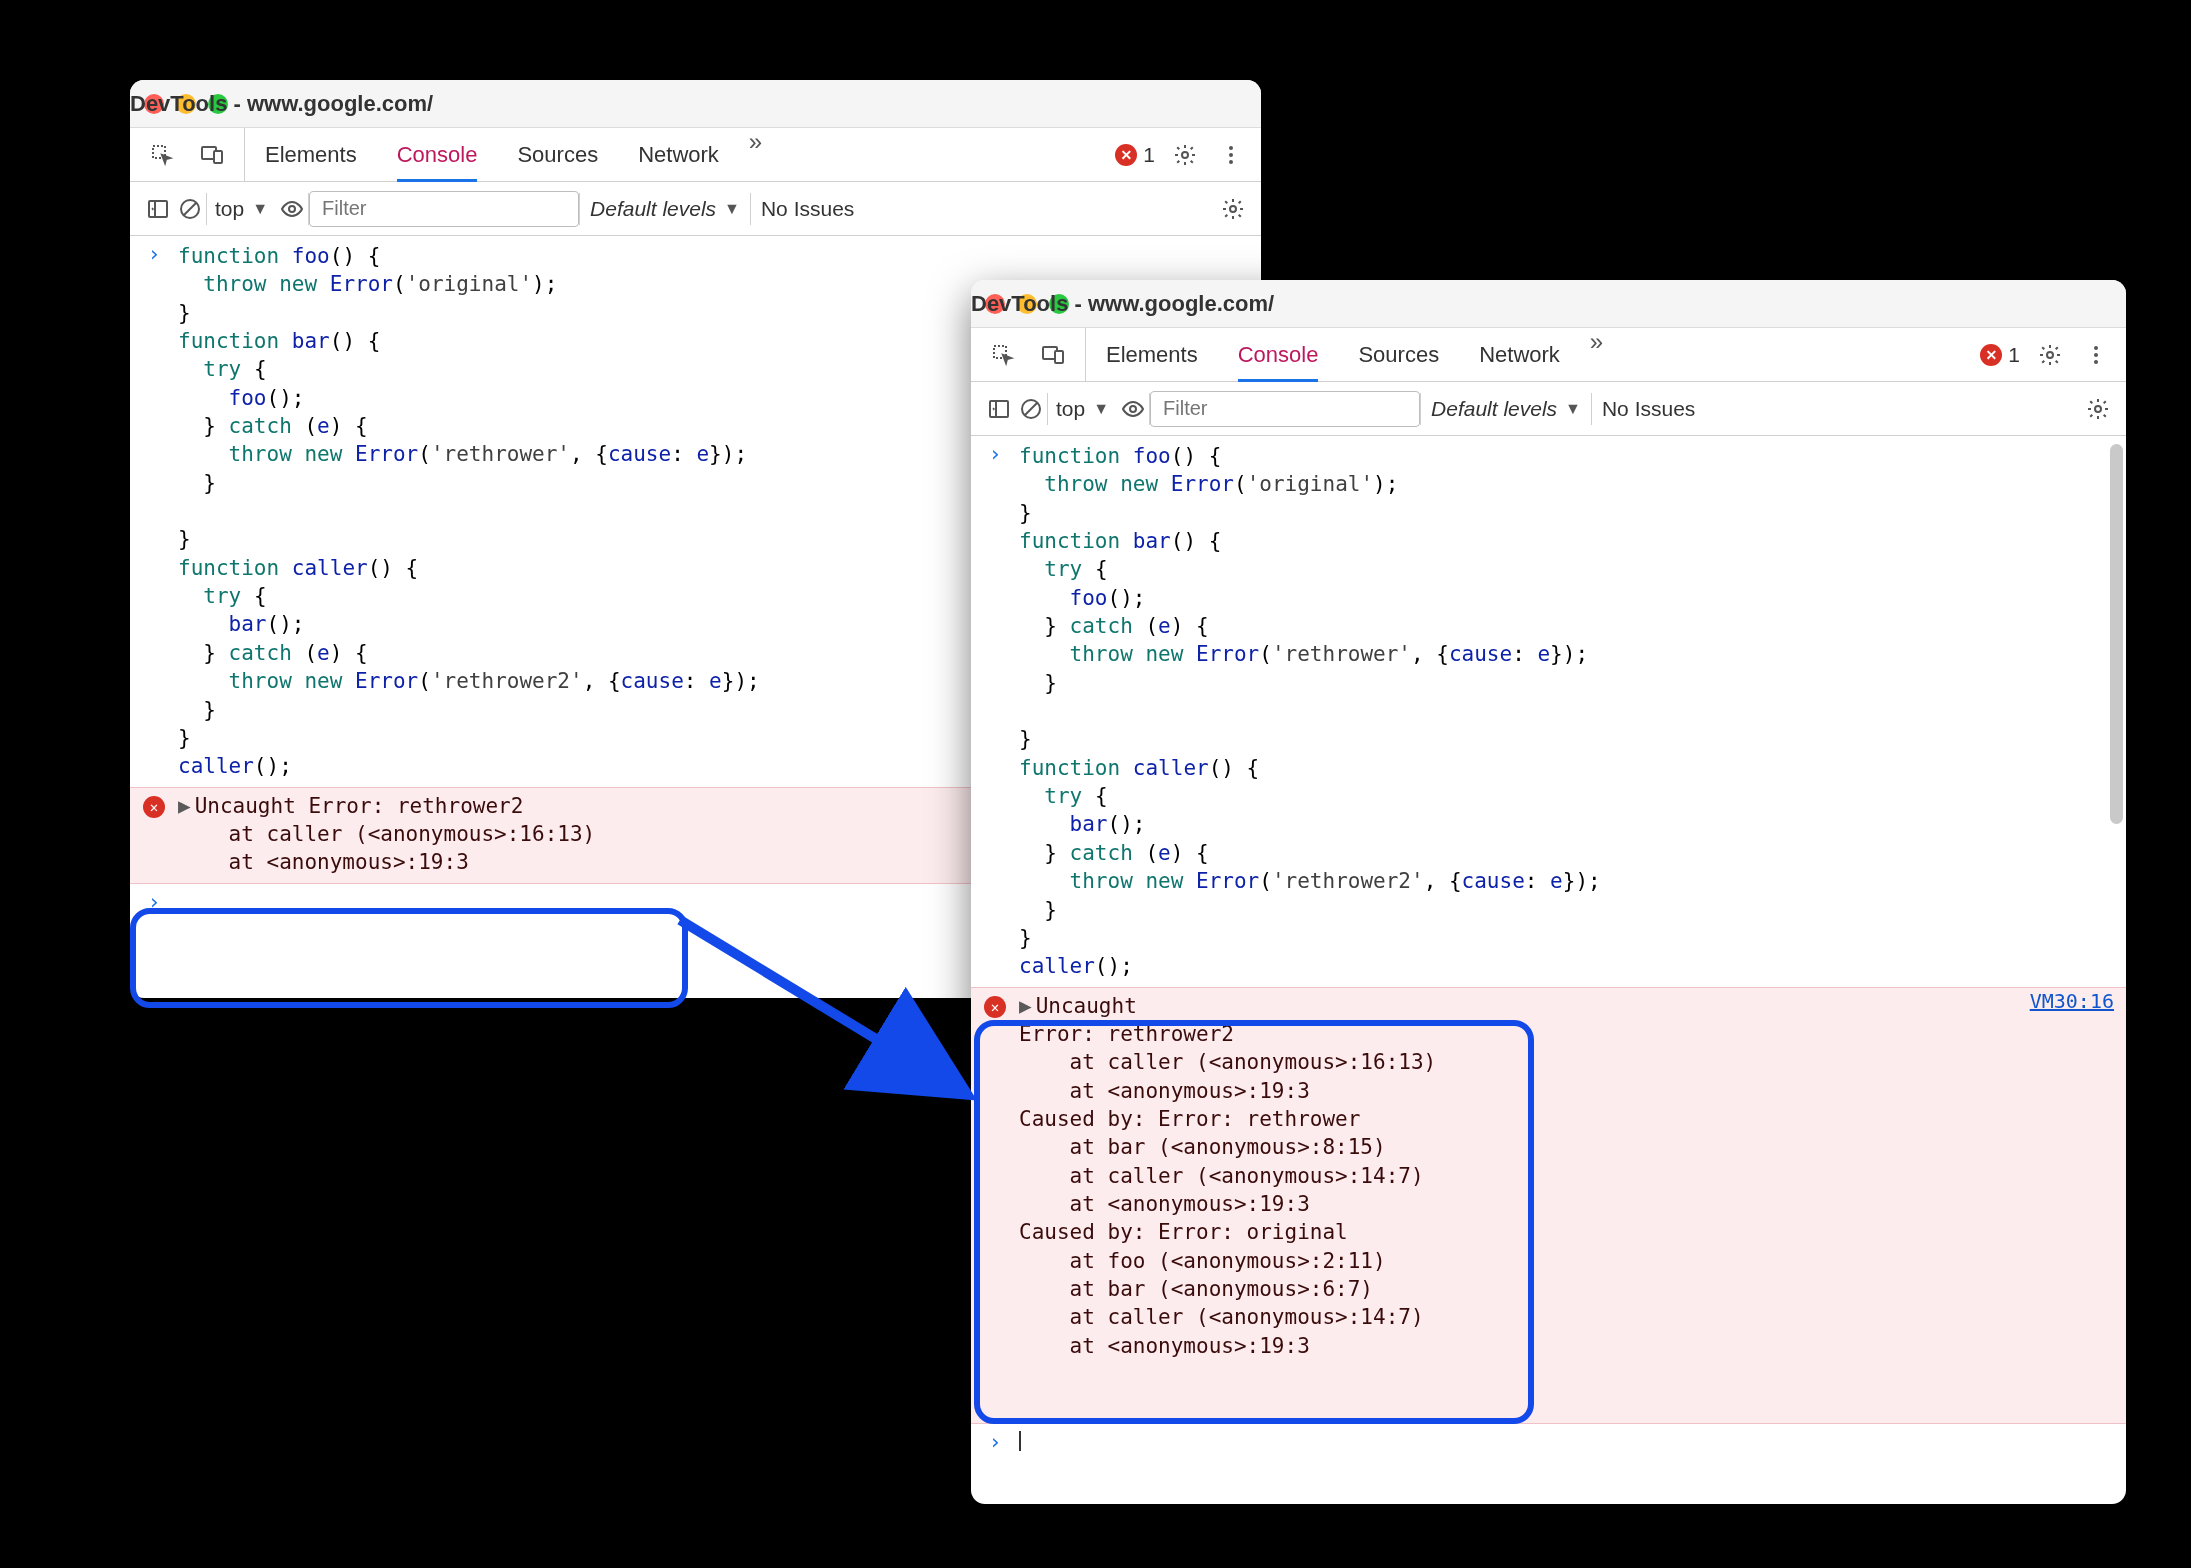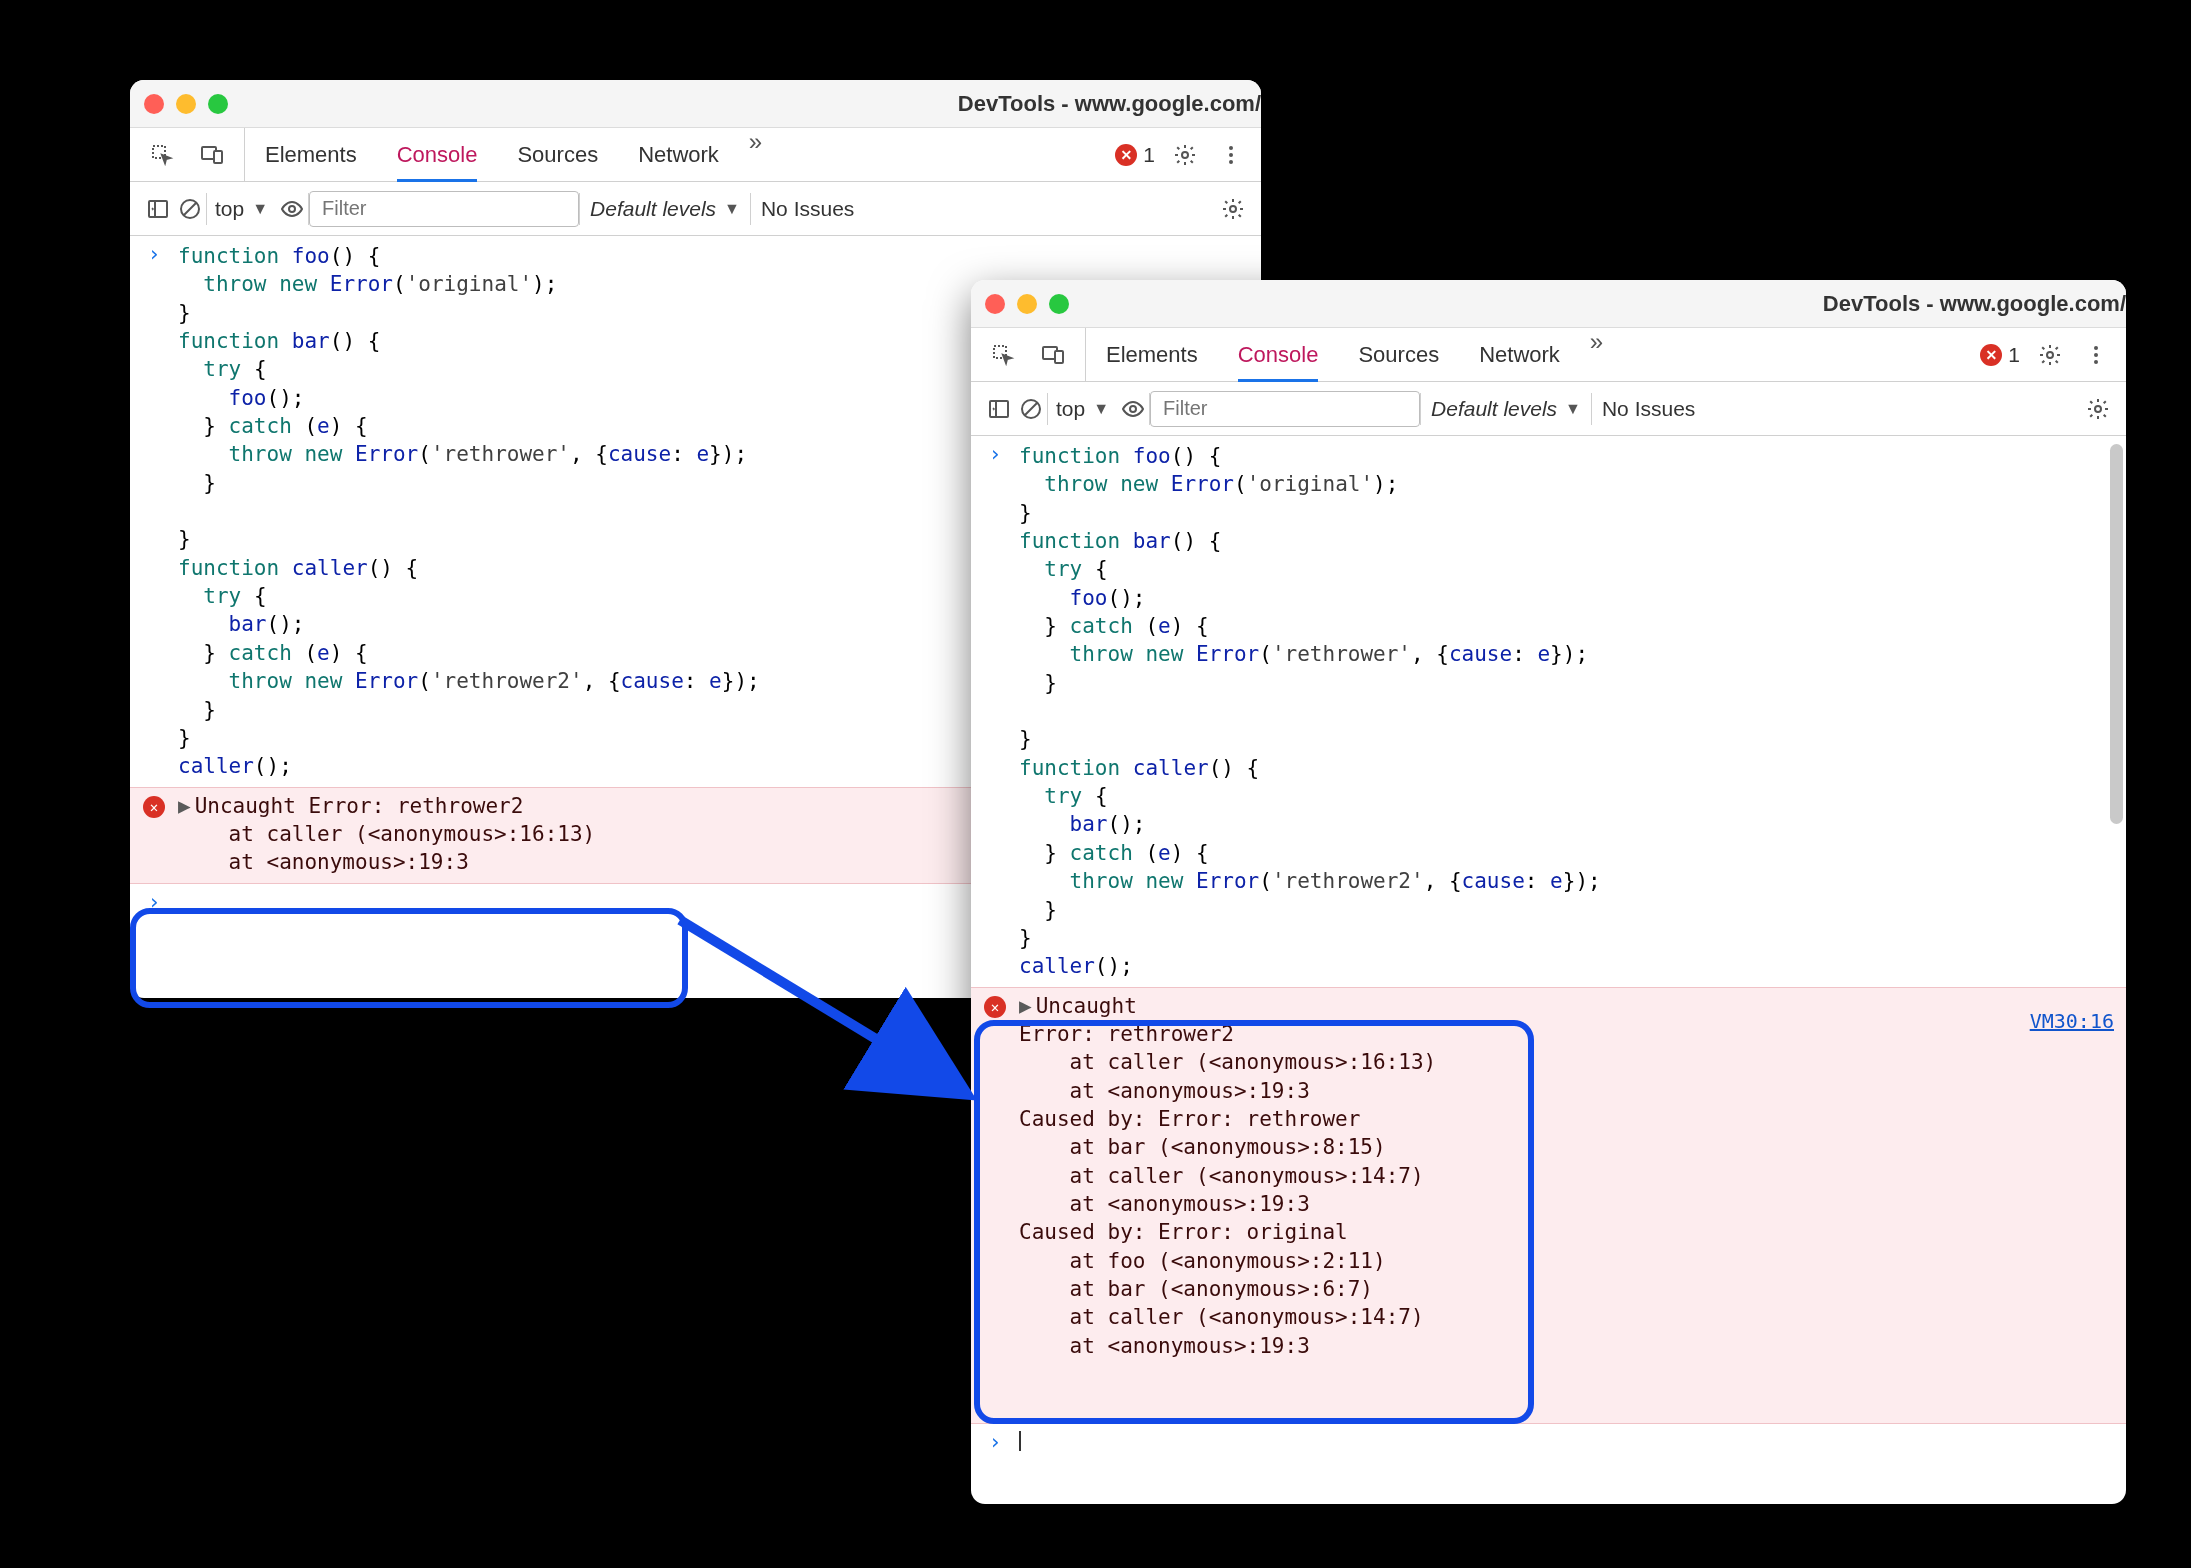--- a/index.html
+++ b/index.html
@@ -32,21 +32,21 @@
     background: #f5f5f5;
     border-bottom: 1px solid #dcdcdc;
     position: relative;
   }
   .traffic { display:flex; gap:12px; }
   .tlight { width: 20px; height: 20px; border-radius: 50%; }
   .red { background:#ff5f57; }
   .yellow { background:#febc2e; }
   .green { background:#28c840; }
   .title-text {
-    position:absolute; left:0; right:0; text-align:right;
+    position:absolute; left:0; right:0; text-align:left;
     font-size: 22px; font-weight:600; color:#333;
     pointer-events:none;
   }
 
   
   .tabs-row {
     height: 54px;
     display:flex; align-items:center;
     border-bottom: 1px solid #d0d0d0;
     font-size: 22px;
@@ -93,21 +93,21 @@
   .err-block {
     background:#fdecee;
     display:flex;
     border-top:1px solid #f0c2c7;
     border-bottom:1px solid #f0c2c7;
   }
   .err-gutter { width:48px; display:flex; justify-content:center; padding-top:8px;}
   .err-icon { width:22px; height:22px; border-radius:50%; background:#d93025; color:#fff; display:flex; align-items:center; justify-content:center; font-size:14px; font-weight:700;}
   .err-content { flex:1; white-space:pre; line-height:1.35; color:#3a0b0b; padding:4px 10px 6px 0; position:relative;}
   .err-caret { display:inline-block; margin-right:4px; color:#5a5a5a;}
-  .err-link { position:absolute; right:12px; top:20px; color:#1155cc; text-decoration:underline; font-size:20px;}
+  .err-link { position:absolute; right:12px; top:0; color:#1155cc; text-decoration:underline; font-size:20px;}
 
   
   .highlight-box {
     position:absolute;
     border:6px solid #1249e8;
     border-radius:20px;
     pointer-events:none;
     z-index:50;
   }
   .hl1 { left:130px; top:908px; width:558px; height:100px; }

